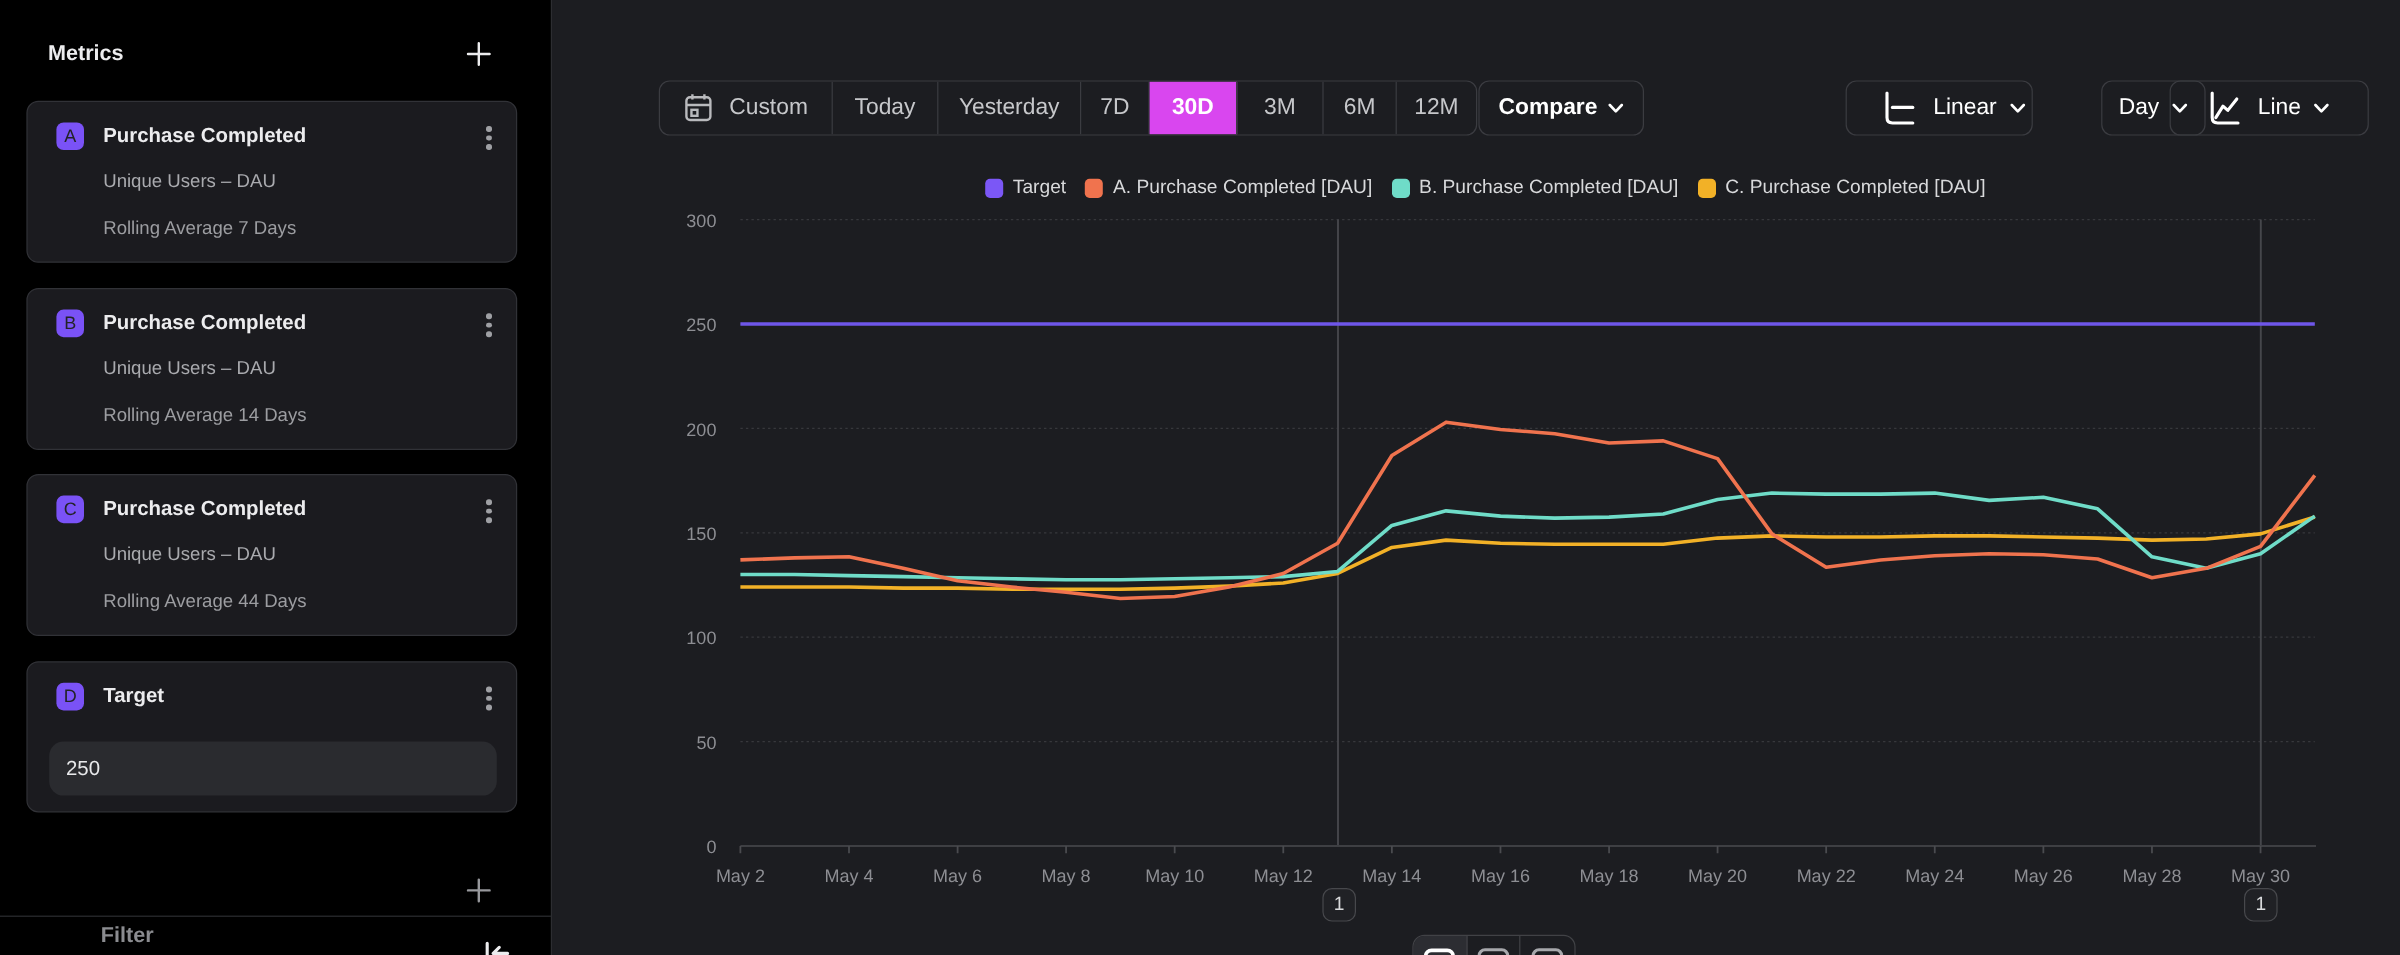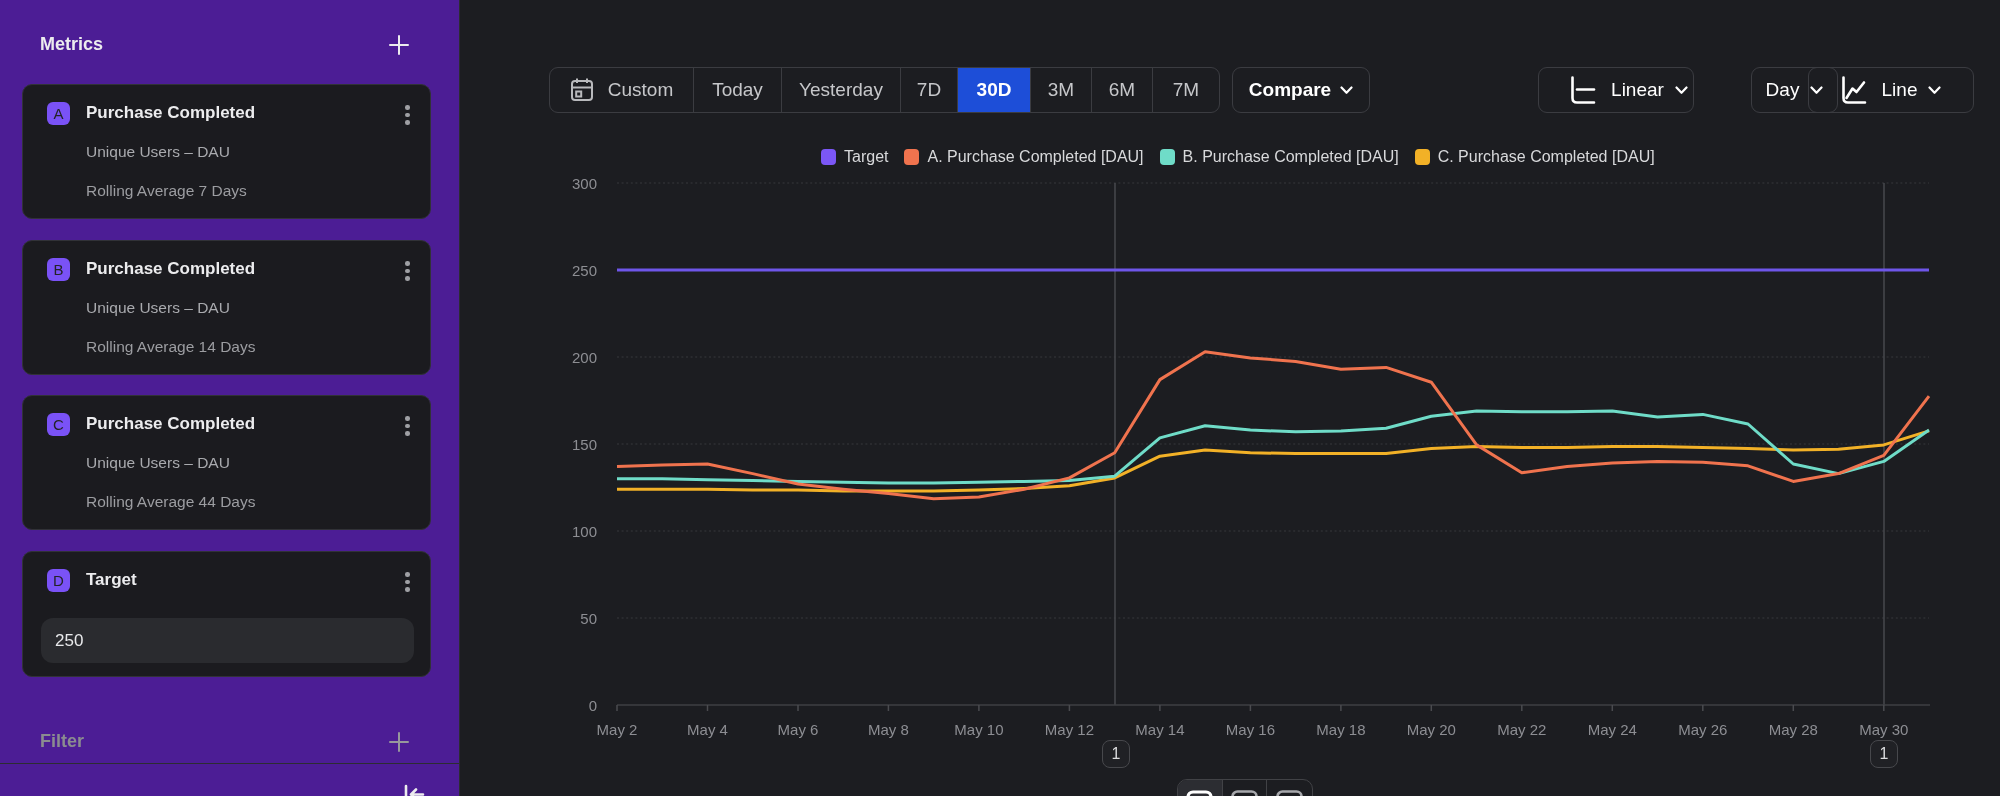--- a/index.html
+++ b/index.html
@@ -1,41 +1,41 @@
 <!DOCTYPE html>
 <html><head>
 <meta charset="utf-8">
 <style>
   * { margin:0; padding:0; box-sizing:border-box; }
   html,body { width:2000px; height:796px; overflow:hidden; }
   body { background:#1c1d21; font-family:"Liberation Sans", sans-serif; position:relative; }
   .abs { position:absolute; }
   
   #sidebar { position:absolute; left:0; top:0; width:460px; height:796px;
-             background:#4c1d95; border-right:1px solid #2c2d31; z-index:5; }
+             background:#000000; border-right:1px solid #2c2d31; z-index:5; }
   .sb-title { position:absolute; left:40px; font-size:18px; font-weight:700; color:#ececee; }
   .card { position:absolute; left:22px; width:409px; background:#1b1b1f;
           border:1px solid #313237; border-radius:10px; }
   .badge { position:absolute; left:24px; top:17px; width:23px; height:23px; border-radius:6px;
            background:#7a52f6; color:#232327; font-size:15px; font-weight:500;
            display:flex; align-items:center; justify-content:center; }
   .card-title { position:absolute; left:63px; top:18px; font-size:17px; font-weight:700; color:#ececee; }
   .card-sub1 { position:absolute; left:63px; top:58px; font-size:15.5px; color:#a9aaae; }
   .card-sub2 { position:absolute; left:63px; top:97px; font-size:15.5px; color:#9c9da1; }
   .kebab { position:absolute; right:20px; top:20px; width:5px; height:20px; }
   .kebab i { display:block; width:4.5px; height:4.5px; border-radius:50%; background:#9fa0a4; margin-bottom:3px; }
   
   .btn { position:absolute; top:67px; height:46px; border:1px solid #3b3c41; border-radius:9px;
          display:flex; align-items:center; justify-content:center; color:#fff; font-size:19px; z-index:4;}
   #seg { position:absolute; left:549px; top:67px; height:46px; border:1px solid #3b3c41;
          border-radius:9px; display:flex; z-index:4; overflow:hidden;}
   .seg { display:flex; align-items:center; justify-content:center; font-size:19px; color:#c6c7ca;
          border-right:1px solid #3b3c41; }
   .seg:last-child { border-right:none; }
-  .seg.sel { background:#1d4ed8; color:#fff; font-weight:700; }
+  .seg.sel { background:#d946ef; color:#fff; font-weight:700; }
   
   #legend { position:absolute; left:821px; top:148px; display:flex; align-items:center; z-index:4;}
   .sw { width:15px; height:16px; border-radius:4px; margin-right:8px; }
   .litem { display:flex; align-items:center; font-size:16px; color:#d8d9db; margin-right:16px; }
   .litem:last-child { margin-right:0; }
 </style>
 </head>
 <body>
 <svg class="abs" style="left:0;top:0;z-index:1" width="2000" height="796" viewBox="0 0 2000 796">
 <line x1="617" y1="618" x2="1929" y2="618" stroke="#37383c" stroke-width="1" stroke-dasharray="2 2.6"></line>
@@ -135,21 +135,21 @@
     <div class="kebab">
         <i></i>
         <i></i>
         <i></i>
       </div>
     <div style="position:absolute;left:18px;top:66px;width:373px;height:45px;background:#2a2b2f;
                 border-radius:12px;display:flex;align-items:center;padding-left:14px;
                 font-size:17px;color:#e8e9eb;">250</div>
   </div>
 
-  <div class="sb-title" style="top:731px;color:#8b8c90;">Filter</div>
+  <div class="sb-title" style="top:769px;color:#8b8c90;margin-left:44px;">Filter</div>
   <svg class="abs" style="left:388px;top:731px" width="22" height="22" viewBox="0 0 22 22">
     <path d="M11 2 V20 M2 11 H20" stroke="#97989c" stroke-width="2" stroke-linecap="round"></path>
     </svg>
   <div class="abs" style="left:0;top:763px;width:460px;border-top:1px solid #2c2d31;"></div>
   <svg class="abs" style="left:401px;top:782px" width="24" height="24" viewBox="0 0 24 24">
     <path d="M5 4 V21 M22 12.5 H10 M15 7.5 L10 12.5 L15 17.5" stroke="#ececee" stroke-width="2.6" fill="none" stroke-linecap="round" stroke-linejoin="round"></path>
     </svg>
 </div>
 
 <div id="seg">
@@ -158,23 +158,23 @@
       <rect x="2" y="4" width="20" height="19" rx="3" fill="none" stroke="#b9babd" stroke-width="2"></rect>
       <line x1="2" y1="10.5" x2="22" y2="10.5" stroke="#b9babd" stroke-width="2"></line>
       <line x1="7" y1="1.5" x2="7" y2="6" stroke="#b9babd" stroke-width="2"></line>
       <line x1="17" y1="1.5" x2="17" y2="6" stroke="#b9babd" stroke-width="2"></line>
       <rect x="6.2" y="14.5" width="5" height="5" fill="none" stroke="#b9babd" stroke-width="2"></rect>
     </svg>Custom</div>
   <div class="seg" style="width:88px;">Today</div>
   <div class="seg" style="width:119px;">Yesterday</div>
   <div class="seg" style="width:57px;">7D</div>
   <div class="seg sel" style="width:73px;">30D</div>
-  <div class="seg" style="width:61px;">3M</div>
+  <div class="seg" style="width:72px;">3M</div>
   <div class="seg" style="width:61px;">6M</div>
-  <div class="seg" style="width:66px;">7M</div>
+  <div class="seg" style="width:66px;">12M</div>
 </div>
 <div class="btn" style="left:1232px;width:138px;font-weight:700;">Compare
   <svg width="13" height="9" viewBox="0 0 13 9" style="margin-left:9px;">
     <path d="M1.5 1.5 L6.5 6.8 L11.5 1.5" stroke="#fff" stroke-width="2.2" fill="none" stroke-linecap="round" stroke-linejoin="round"></path>
     </svg>
 </div>
 <div class="btn" style="left:1538px;width:156px;padding-left:26px;">
   <svg width="26" height="29" viewBox="0 0 26 29" style="margin-right:15px;">
     <path d="M2.5 1.5 V22 Q2.5 26.5 7 26.5 H24" stroke="#fff" stroke-width="2.6" fill="none" stroke-linecap="round"></path>
     <path d="M7 13.5 H24" stroke="#fff" stroke-width="2.6" stroke-linecap="round"></path>

